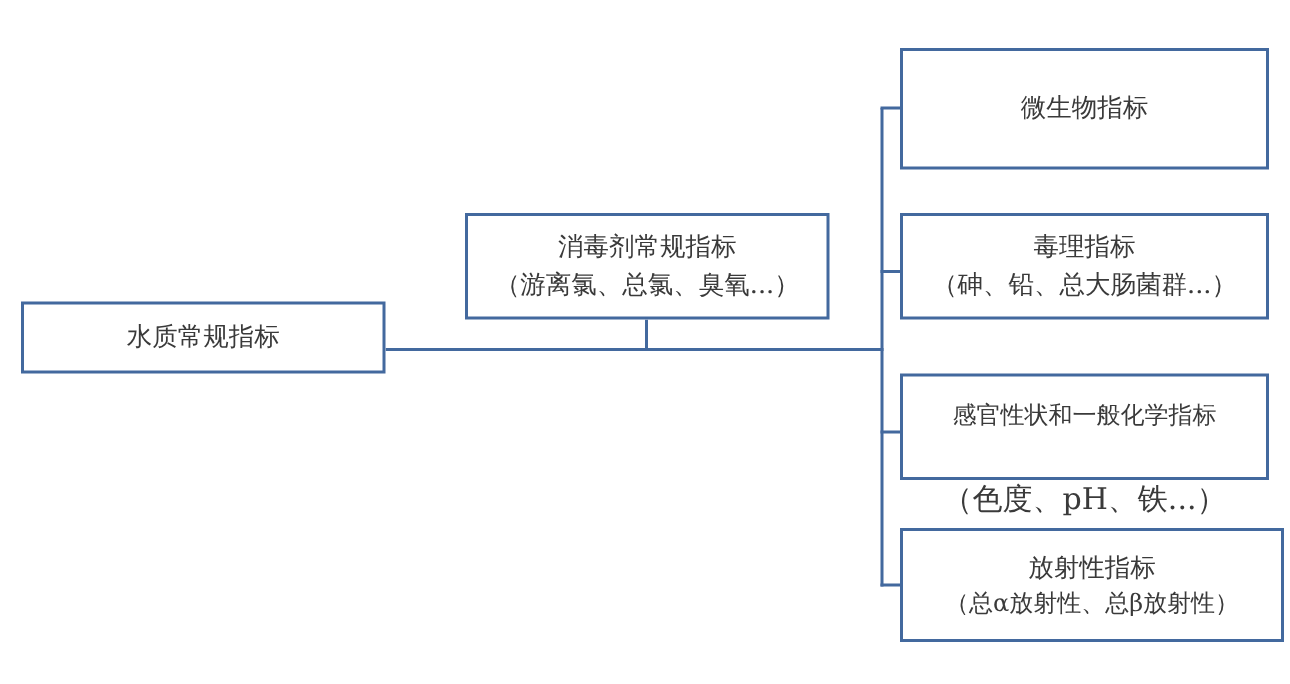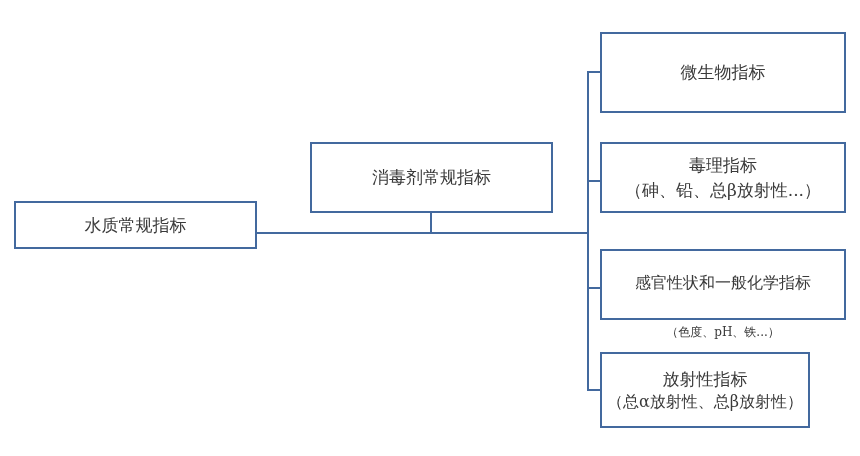--- a/index.html
+++ b/index.html
@@ -63,25 +63,25 @@
     width: 246px;
     height: 71px;
   }
   .node-leaf-2 {
     left: 600px;
     top: 249px;
     width: 246px;
     height: 71px;
   }
   .node-leaf-2 .node-line-1 { font-size: 16px; margin-top: 44px; }
-  .node-leaf-2 .node-line-2 { font-size: 12px; margin-top: 29px; }
+  .node-leaf-2 .node-line-2 { font-size: 20px; margin-top: 29px; }
   .node-leaf-3 {
     left: 600px;
     top: 352px;
-    width: 210px;
+    width: 256px;
     height: 76px;
   }
   .node-leaf-3 .node-line-2 { font-size: 16px; }
 
   .connector {
     position: absolute;
     background: #43699e;
   }
   .conn-h {
     height: 2px;
@@ -124,29 +124,30 @@
   <div class="connector conn-h conn-stub-1"></div>
   <div class="connector conn-h conn-stub-2"></div>
   <div class="connector conn-h conn-stub-3"></div>
 
   <div class="node-box node-root">
     <span class="node-line-1">水质常规指标</span>
   </div>
 
   <div class="node-box node-mid">
     <span class="node-line-1">消毒剂常规指标</span>
+    <span class="node-line-2">（游离氯、总氯、臭氧...）</span>
   </div>
 
   <div class="node-box node-leaf-0">
     <span class="node-line-1">微生物指标</span>
   </div>
 
   <div class="node-box node-leaf-1">
     <span class="node-line-1">毒理指标</span>
-    <span class="node-line-2">（砷、铅、总β放射性...）</span>
+    <span class="node-line-2">（砷、铅、总大肠菌群...）</span>
   </div>
 
   <div class="node-box node-leaf-2">
     <span class="node-line-1">感官性状和一般化学指标</span>
     <span class="node-line-2">（色度、pH、铁...）</span>
   </div>
 
   <div class="node-box node-leaf-3">
     <span class="node-line-1">放射性指标</span>
     <span class="node-line-2">（总α放射性、总β放射性）</span>

